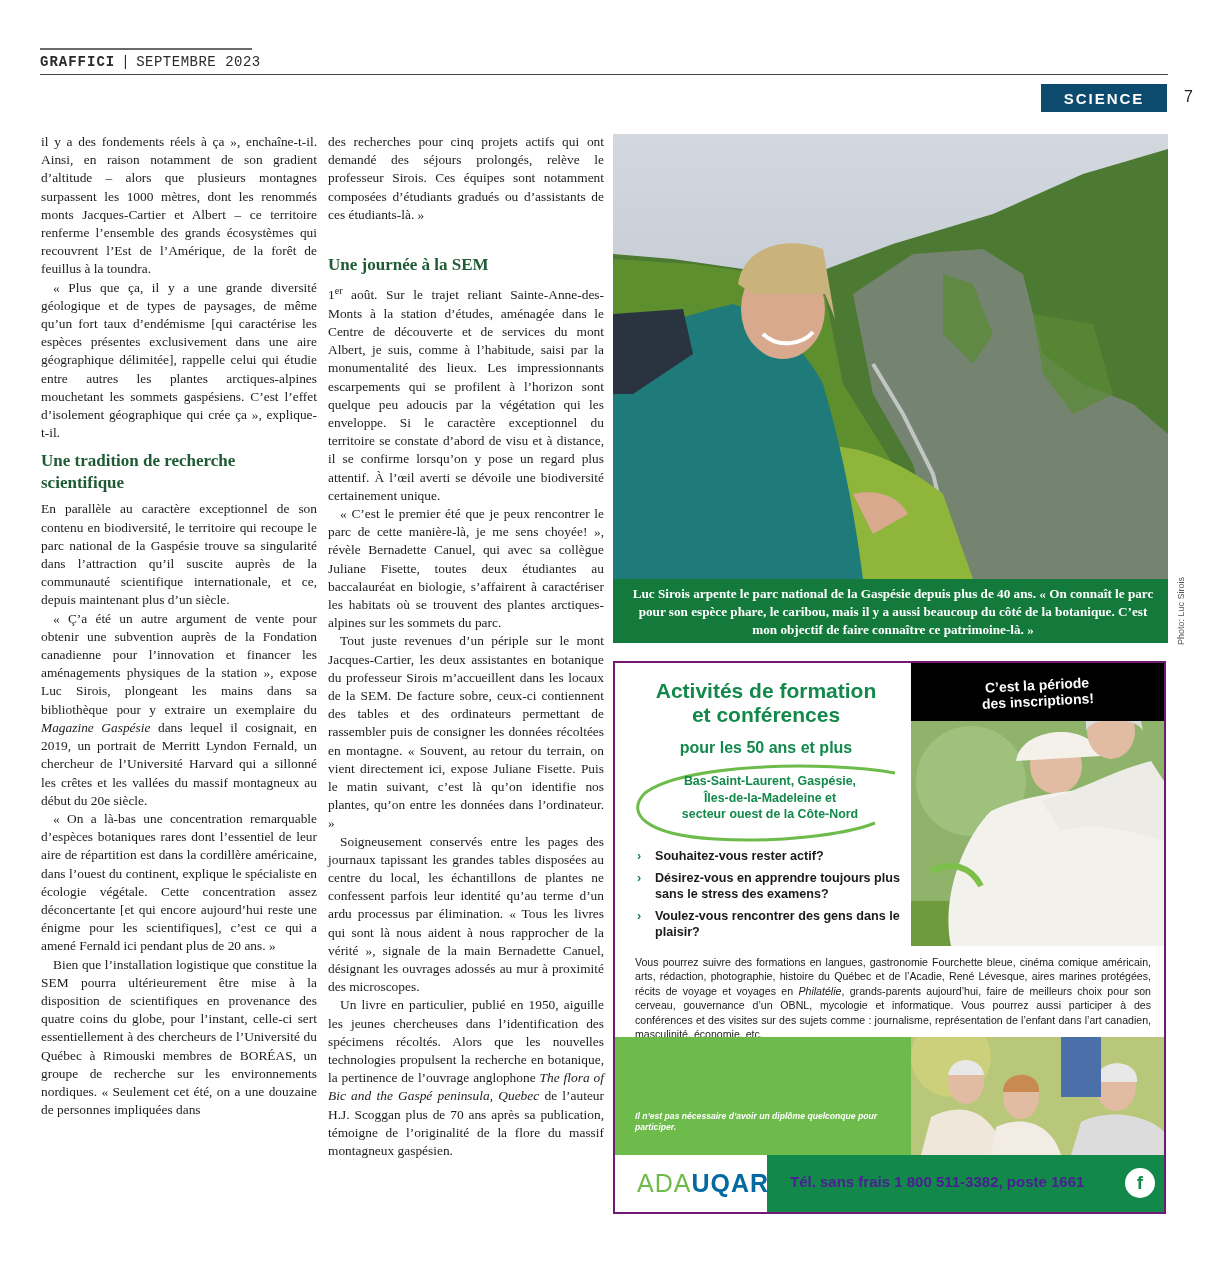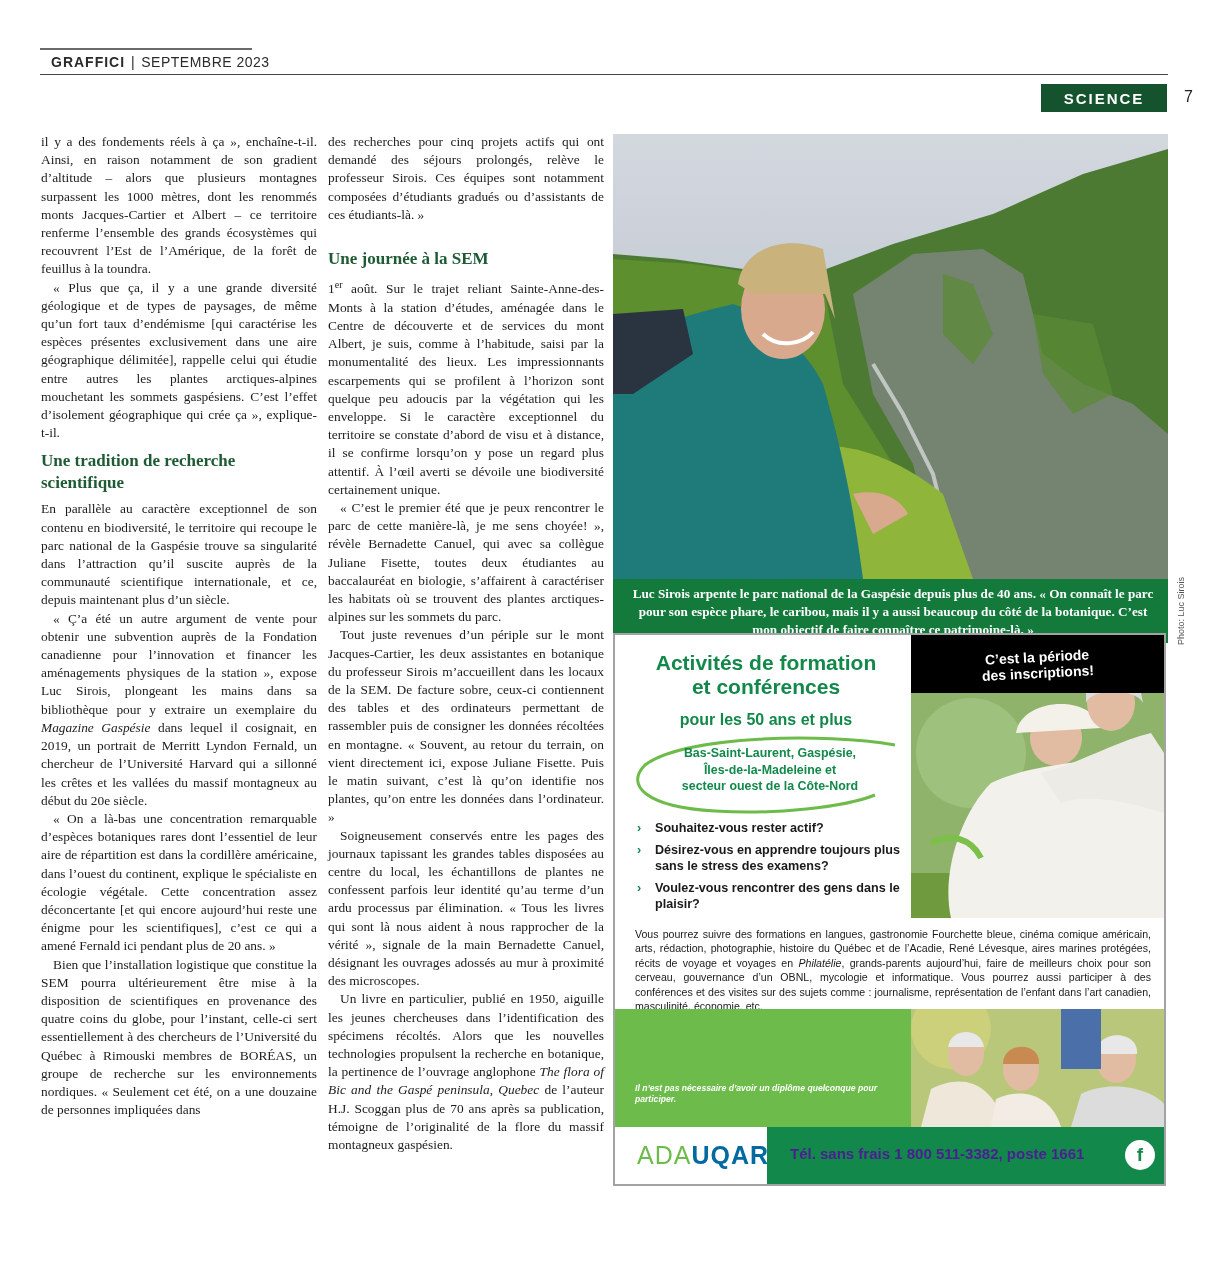--- a/index.html
+++ b/index.html
@@ -1,44 +1,44 @@
 <!DOCTYPE html>
 <html><head>
 <meta charset="utf-8">
 <style>
   * { box-sizing: border-box; margin: 0; padding: 0; }
   html, body { width: 1228px; height: 1269px; background: #ffffff; overflow: hidden; }
   body { position: relative; font-family: "Liberation Serif", "DejaVu Serif", serif; color: #1c1c1c; }
 
   
   .top-rule { position: absolute; left: 40px; top: 48px; width: 212px; height: 2px; background: #6a6a6a; }
-  .masthead { position: absolute; left: 40px; top: 54px; font-family: Liberation Sans, sans-serif; font-size: 14px; letter-spacing: 0.5px; color: #2a2a2a; margin-left: 11px; }
+  .masthead { position: absolute; left: 40px; top: 54px; font-family: Liberation Mono, monospace; font-size: 14px; letter-spacing: 0.5px; color: #2a2a2a; }
   .masthead .brand { font-weight: bold; letter-spacing: 1px; }
   .masthead .sep { margin: 0 6px; }
   .head-rule { position: absolute; left: 40px; top: 74px; width: 1128px; height: 1px; background: #444; }
-  .section-badge { position: absolute; left: 1041px; top: 84px; width: 126px; height: 28px; background: #14532d; color: #fff; font-family: "Liberation Sans", sans-serif; font-weight: bold; font-size: 15px; letter-spacing: 2px; display: flex; align-items: center; justify-content: center; }
+  .section-badge { position: absolute; left: 1041px; top: 84px; width: 126px; height: 28px; background: #0c4a6e; color: #fff; font-family: "Liberation Sans", sans-serif; font-weight: bold; font-size: 15px; letter-spacing: 2px; display: flex; align-items: center; justify-content: center; }
   .page-num { position: absolute; left: 1184px; top: 88px; font-family: "Liberation Sans", sans-serif; font-size: 16px; color: #222; }
 
   
   .col { position: absolute; top: 133px; width: 276px; font-size: 13.4px; line-height: 18.2px; text-align: justify; hyphens: auto; }
   .col1 { left: 41px; }
   .col2 { left: 328px; }
   .col p { margin: 0; }
   .col p.indent { text-indent: 12px; }
   .col h2 { font-family: "Liberation Serif", "DejaVu Serif", serif; font-weight: bold; color: #1e5a34; font-size: 17px; line-height: 22px; margin: 8px 0 6px 0; text-align: left; }
   .col sup { font-size: 10px; }
 
   
   .photo { position: absolute; left: 613px; top: 134px; width: 555px; height: 445px; overflow: hidden; background: #8c9aa3; }
   .photo svg { display: block; }
   .caption { position: absolute; left: 613px; top: 579px; width: 555px; height: 64px; background: #137a3c; color: #fff; font-family: "Liberation Serif", serif; font-weight: bold; font-size: 13.2px; line-height: 18px; text-align: center; padding: 6px 9px 0 14px; }
   .credit { position: absolute; left: 1176px; top: 585px; font-family: "Liberation Sans", sans-serif; font-size: 9px; color: #555; transform: rotate(-90deg); transform-origin: left top; white-space: nowrap; width: 60px; top: 645px; }
 
   
-  .ad { position: absolute; left: 613px; top: 633px; width: 553px; height: 553px; border: 2px solid #a3a3a3; background: #fff; overflow: hidden; }
+  .ad { position: absolute; left: 613px; top: 661px; width: 553px; height: 553px; border: 2px solid #701a75; background: #fff; overflow: hidden; }
   .ad-title { position: absolute; left: 10px; top: 16px; width: 282px; text-align: center; font-family: "Liberation Sans", sans-serif; font-weight: bold; color: #12894a; }
   .ad-title .l1 { font-size: 21px; line-height: 24px; }
   .ad-title .l2 { font-size: 16px; line-height: 22px; margin-top: 10px; }
   .ad-oval { position: absolute; left: 10px; top: 100px; width: 290px; height: 80px; }
   .ad-regions { position: absolute; left: 40px; top: 110px; width: 230px; text-align: center; font-family: "Liberation Sans", sans-serif; font-weight: bold; font-size: 12.4px; line-height: 16.5px; color: #12894a; }
   .ad-questions { position: absolute; left: 22px; top: 185px; width: 270px; font-family: "Liberation Sans", sans-serif; font-weight: bold; font-size: 12.6px; line-height: 16.5px; color: #1a1a1a; list-style: none; }
   .ad-questions li { position: relative; padding-left: 18px; margin-bottom: 5px; }
   .ad-questions .chev { position: absolute; left: 0; top: 0; color: #12894a; font-weight: bold; }
   .ad-banner { position: absolute; left: 296px; top: 0; width: 253px; height: 60px; background: #000; }
   .ad-banner-text { position: absolute; left: 296px; top: 14px; width: 253px; text-align: center; color: #fff; font-family: "Liberation Sans", sans-serif; font-weight: bold; font-size: 14px; line-height: 16px; transform: rotate(-3deg); }
@@ -71,21 +71,21 @@
   <p class="indent">« Plus que ça, il y a une grande diversité géologique et de types de paysages, de même qu’un fort taux d’endémisme [qui caractérise les espèces présentes exclusivement dans une aire géographique délimitée], rappelle celui qui étudie entre autres les plantes arctiques-alpines mouchetant les sommets gaspésiens. C’est l’effet d’isolement géographique qui crée ça », explique-t-il.</p>
   <h2>Une tradition de recherche scientifique</h2>
   <p>En parallèle au caractère exceptionnel de son contenu en biodiversité, le territoire qui recoupe le parc national de la Gaspésie trouve sa singularité dans l’attraction qu’il suscite auprès de la communauté scientifique internationale, et ce, depuis maintenant plus d’un siècle.</p>
   <p class="indent"><span>« Ç’a été un autre argument de vente pour obtenir une subvention auprès de la Fondation canadienne pour l’innovation et financer les aménagements physiques de la station », expose Luc Sirois, plongeant les mains dans sa bibliothèque pour y extraire un exemplaire du </span><em>Magazine Gaspésie</em><span> dans lequel il cosignait, en 2019, un portrait de Merritt Lyndon Fernald, un chercheur de l’Université Harvard qui a sillonné les crêtes et les vallées du massif montagneux au début du 20e siècle.</span></p>
   <p class="indent">« On a là-bas une concentration remarquable d’espèces botaniques rares dont l’essentiel de leur aire de répartition est dans la cordillère américaine, dans l’ouest du continent, explique le spécialiste en écologie végétale. Cette concentration assez déconcertante [et qui encore aujourd’hui reste une énigme pour les scientifiques], c’est ce qui a amené Fernald ici pendant plus de 20 ans. »</p>
   <p class="indent">Bien que l’installation logistique que constitue la SEM pourra ultérieurement être mise à la disposition de scientifiques en provenance des quatre coins du globe, pour l’instant, celle-ci sert essentiellement à des chercheurs de l’Université du Québec à Rimouski membres de BORÉAS, un groupe de recherche sur les environnements nordiques. « Seulement cet été, on a une douzaine de personnes impliquées dans</p>
 </div>
 
 <div class="col col2">
   <p>des recherches pour cinq projets actifs qui ont demandé des séjours prolongés, relève le professeur Sirois. Ces équipes sont notamment composées d’étudiants gradués ou d’assistants de ces étudiants-là. »</p>
-  <h2 style="margin-top:24px;">Une journée à la SEM</h2>
+  <h2 style="margin-top:30px;">Une journée à la SEM</h2>
   <p><span>1</span><sup>er</sup><span> août. Sur le trajet reliant Sainte-Anne-des-Monts à la station d’études, aménagée dans le Centre de découverte et de services du mont Albert, je suis, comme à l’habitude, saisi par la monumentalité des lieux. Les impressionnants escarpements qui se profilent à l’horizon sont quelque peu adoucis par la végétation qui les enveloppe. Si le caractère exceptionnel du territoire se constate d’abord de visu et à distance, il se confirme lorsqu’on y pose un regard plus attentif. À l’œil averti se dévoile une biodiversité certainement unique.</span></p>
   <p class="indent">« C’est le premier été que je peux rencontrer le parc de cette manière-là, je me sens choyée! », révèle Bernadette Canuel, qui avec sa collègue Juliane Fisette, toutes deux étudiantes au baccalauréat en biologie, s’affairent à caractériser les habitats où se trouvent des plantes arctiques-alpines sur les sommets du parc.</p>
   <p class="indent">Tout juste revenues d’un périple sur le mont Jacques-Cartier, les deux assistantes en botanique du professeur Sirois m’accueillent dans les locaux de la SEM. De facture sobre, ceux-ci contiennent des tables et des ordinateurs permettant de rassembler puis de consigner les données récoltées en montagne. « Souvent, au retour du terrain, on vient directement ici, expose Juliane Fisette. Puis le matin suivant, c’est là qu’on identifie nos plantes, qu’on entre les données dans l’ordinateur. »</p>
   <p class="indent">Soigneusement conservés entre les pages des journaux tapissant les grandes tables disposées au centre du local, les échantillons de plantes ne confessent parfois leur identité qu’au terme d’un ardu processus par élimination. « Tous les livres qui sont là nous aident à nous rapprocher de la vérité », signale de la main Bernadette Canuel, désignant les ouvrages adossés au mur à proximité des microscopes.</p>
   <p class="indent"><span>Un livre en particulier, publié en 1950, aiguille les jeunes chercheuses dans l’identification des spécimens récoltés. Alors que les nouvelles technologies propulsent la recherche en botanique, la pertinence de l’ouvrage anglophone </span><em>The flora of Bic and the Gaspé peninsula</em><span>, </span><em>Quebec</em><span> de l’auteur H.J. Scoggan plus de 70 ans après sa publication, témoigne de l’originalité de la flore du massif montagneux gaspésien.</span></p>
 </div>
 
 <div class="photo">
   <svg width="555" height="445" viewBox="0 0 555 445">
     <defs>

